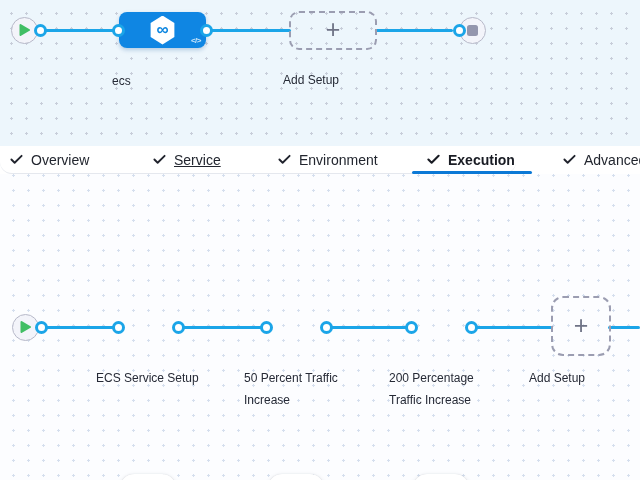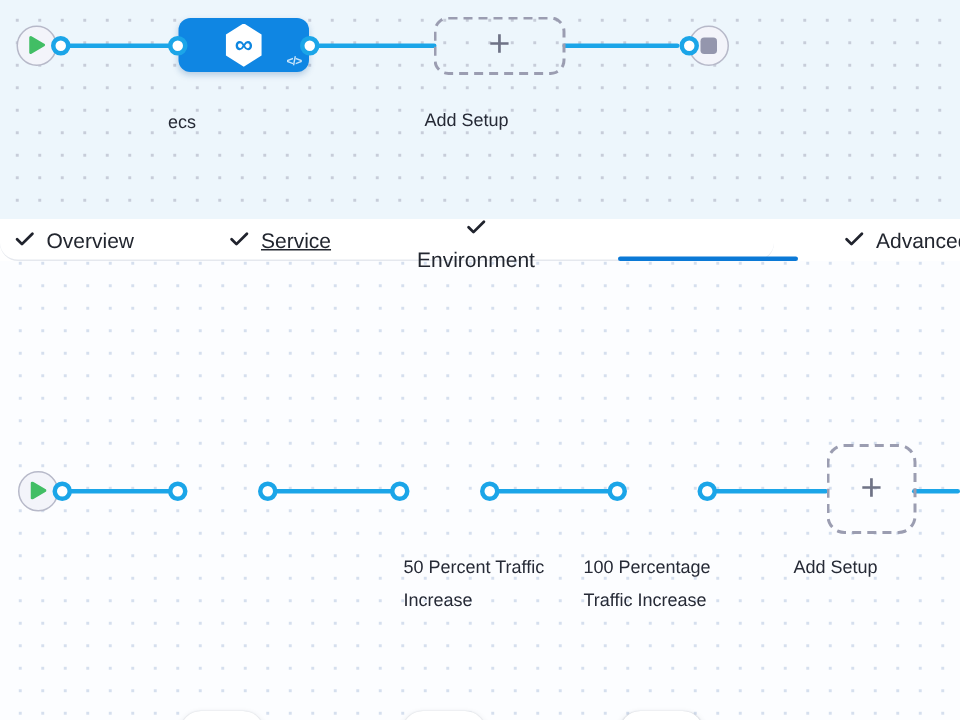--- a/index.html
+++ b/index.html
@@ -127,25 +127,31 @@
       <path d="M1.5 5.5 L5 9 L12.5 1.5" stroke="#20232d" stroke-width="2" fill="none" stroke-linecap="round" stroke-linejoin="round"></path>
     </svg>
     <span>Overview</span>
   </div>
   <div class="tab" style="left:153px;text-decoration:underline;">
     <svg width="13" height="11" viewBox="0 0 14 11">
       <path d="M1.5 5.5 L5 9 L12.5 1.5" stroke="#20232d" stroke-width="2" fill="none" stroke-linecap="round" stroke-linejoin="round"></path>
     </svg>
     <span>Service</span>
   </div>
-  <div class="tab" style="left:278px;flex-direction:column;">
+  <div class="tab" style="left:278px;">
     <svg width="13" height="11" viewBox="0 0 14 11">
       <path d="M1.5 5.5 L5 9 L12.5 1.5" stroke="#20232d" stroke-width="2" fill="none" stroke-linecap="round" stroke-linejoin="round"></path>
     </svg>
     <span>Environment</span>
+  </div>
+  <div class="tab active" style="left:427px;">
+    <svg width="13" height="11" viewBox="0 0 14 11">
+      <path d="M1.5 5.5 L5 9 L12.5 1.5" stroke="#181b23" stroke-width="2.2" fill="none" stroke-linecap="round" stroke-linejoin="round"></path>
+    </svg>
+    <span>Execution</span>
   </div>
   <div class="tab" style="left:563px;">
     <svg width="13" height="11" viewBox="0 0 14 11">
       <path d="M1.5 5.5 L5 9 L12.5 1.5" stroke="#20232d" stroke-width="2" fill="none" stroke-linecap="round" stroke-linejoin="round"></path>
     </svg>
     <span>Advanced</span>
   </div>
   <div class="underline"></div>
 </div>
 
@@ -163,34 +169,35 @@
     </svg>
   </div>
   <div class="port" style="left:34.5px; top:146.5px;"></div>
 
   <div class="step-card" style="left:120px;">
     
     
   </div>
   <div class="port" style="left:111.5px; top:146.5px;"></div>
   <div class="port" style="left:171.5px; top:146.5px;"></div>
+  <div class="node-label" style="left:96px; top:193px;">ECS Service Setup</div>
 
   <div class="step-card" style="left:268px;">
     
     
   </div>
   <div class="port" style="left:259.5px; top:146.5px;"></div>
   <div class="port" style="left:319.5px; top:146.5px;"></div>
-  <div class="node-label" style="left:244px; top:193px;margin-left:25px;">50 Percent Traffic Increase</div>
+  <div class="node-label" style="left:244px; top:193px;">50 Percent Traffic Increase</div>
 
   <div class="step-card" style="left:413px;">
     
     
   </div>
   <div class="port" style="left:404.5px; top:146.5px;"></div>
   <div class="port" style="left:464.5px; top:146.5px;"></div>
-  <div class="node-label" style="left:389px; top:193px;">100 Percentage Traffic Increase</div>
+  <div class="node-label" style="left:389px; top:193px;">200 Percentage Traffic Increase</div>
 
   <div class="dashed-node" style="left:551px; top:122px; width:60px; height:60px; border-radius:12px;">
     <span>+</span>
   </div>
   <div class="node-label" style="left:529px; top:193px;">Add Setup</div>
 </div>
 
 </body></html>

